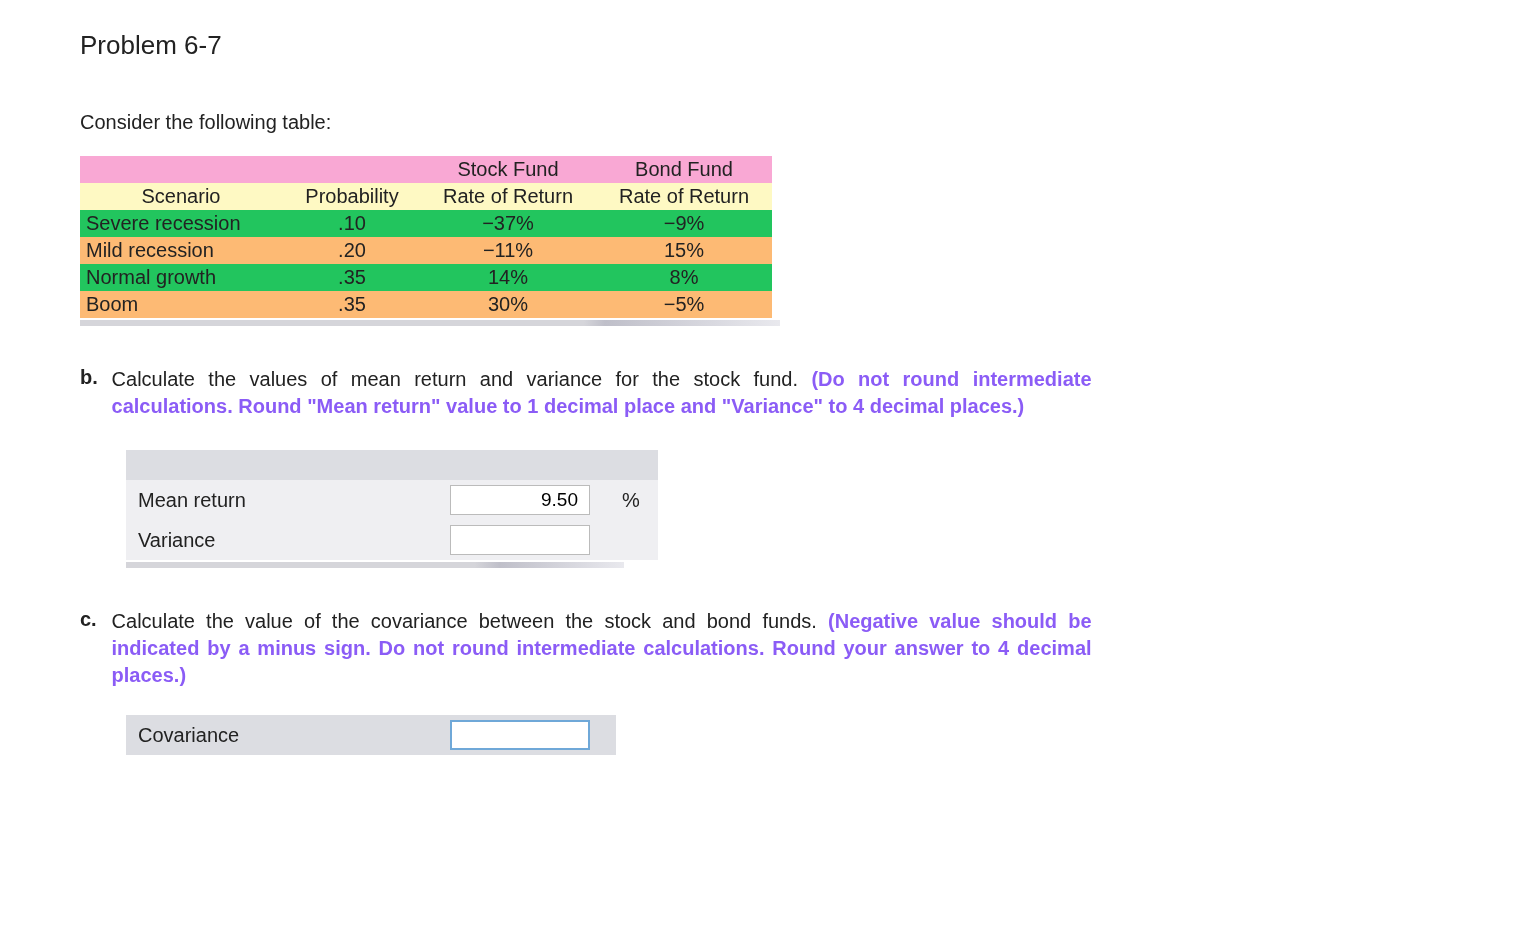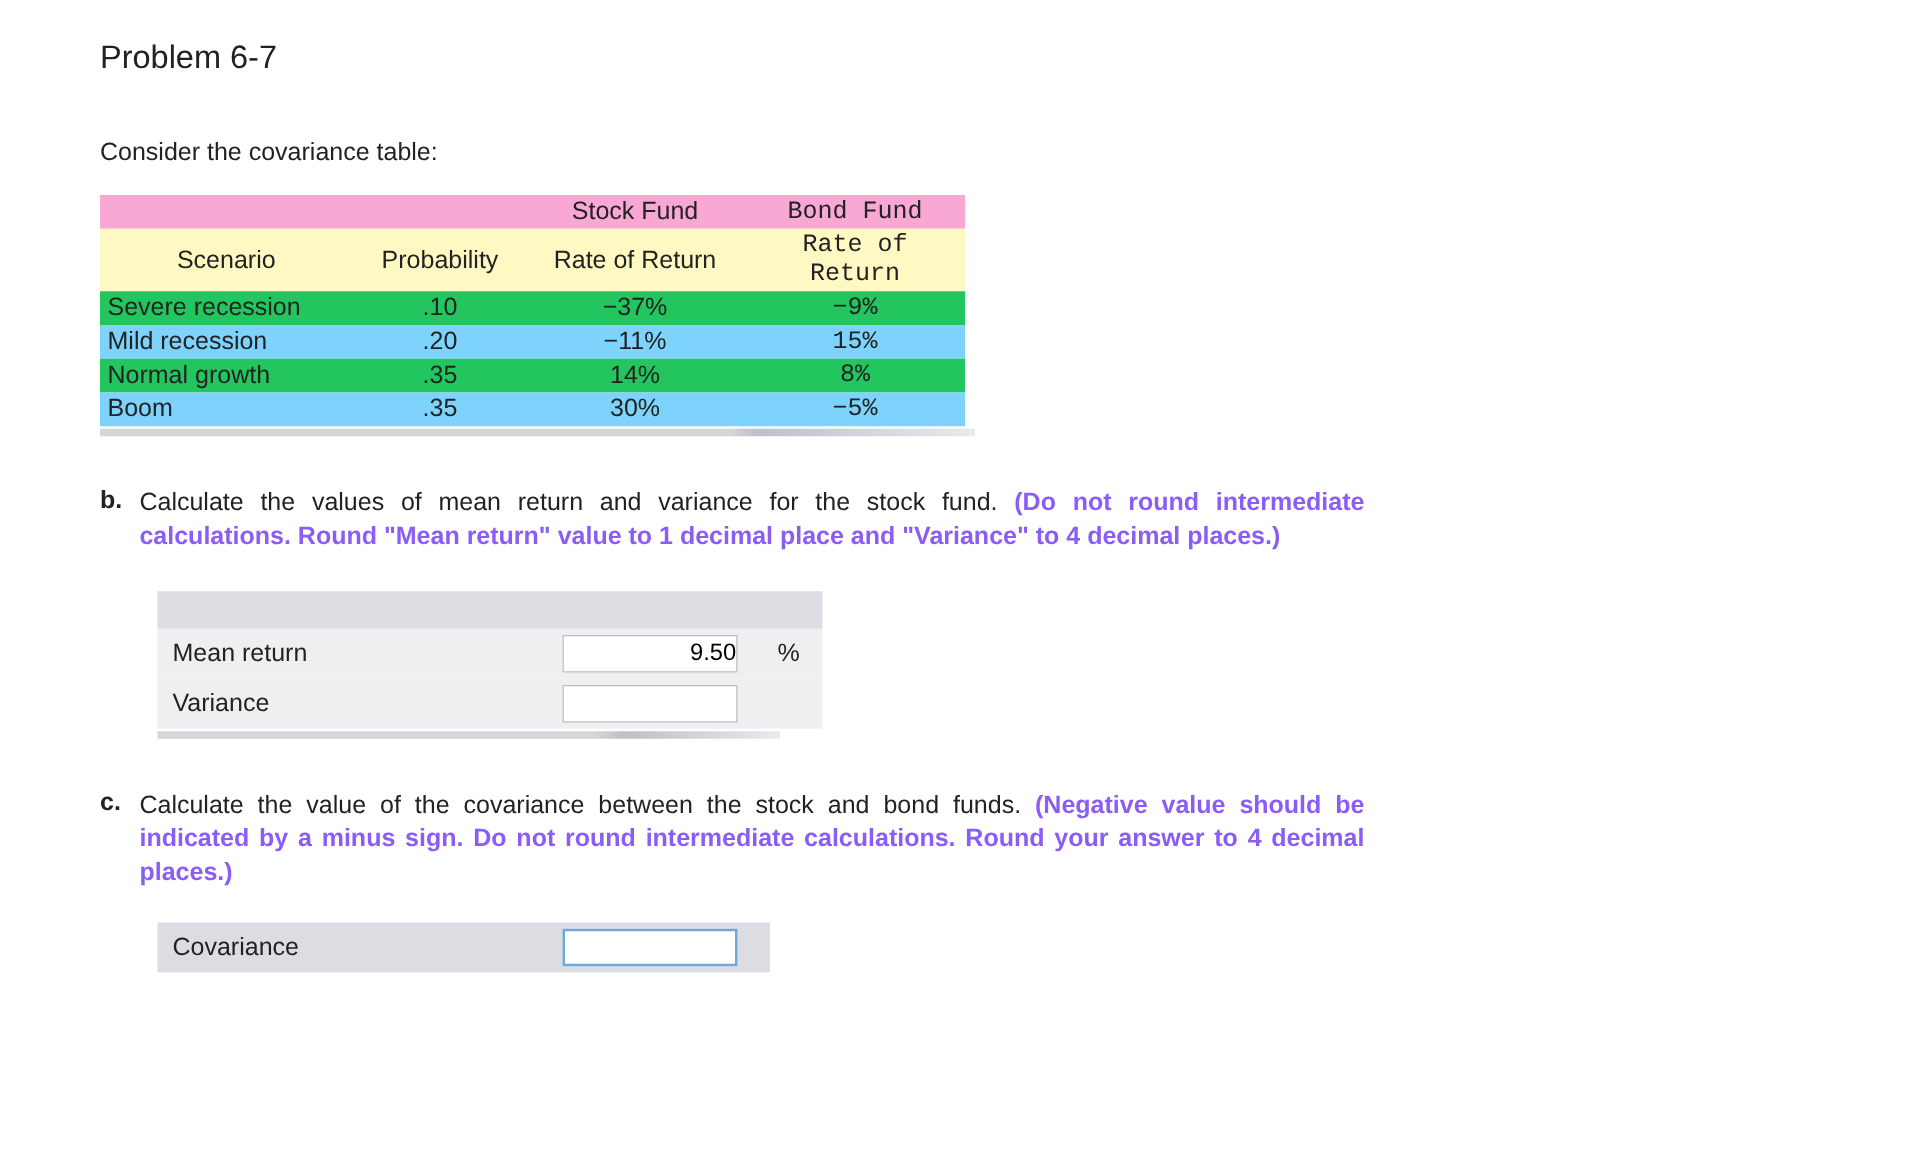--- a/index.html
+++ b/index.html
@@ -21,23 +21,23 @@
   
   .scenario-wrap { margin-bottom: 14px; }
   table.scenario { border-collapse: collapse; font-size: 20px; }
   table.scenario td, table.scenario th { padding: 2px 8px; font-weight: normal; }
   table.scenario .hdr td { background: #f9a8d4; text-align: center; }
   table.scenario .hdr2 td { background: #fef9c3; text-align: center; }
   table.scenario .hdr2 td.left { text-align: center; }
   table.scenario td.c-scenario { width: 190px; padding-left: 6px; }
   table.scenario td.c-prob     { width: 120px; text-align: center; }
   table.scenario td.c-stock    { width: 160px; text-align: center; }
-  table.scenario td.c-bond     { width: 160px; text-align: center; font-family: Liberation Mono, monospace; }
+  table.scenario td.c-bond     { width: 160px; text-align: center; }
   table.scenario tr.odd  td { background: #22c55e; }
-  table.scenario tr.even td { background: #7dd3fc; }
+  table.scenario tr.even td { background: #fdba74; }
 
   .shadowbar {
     height: 6px;
     width: 700px;
     margin-top: 2px;
     background: linear-gradient(90deg,#d5d5da 0%, #d5d5da 72%, #bfbfc9 75%, #e9e9ee 100%);
   }
 
   
   .part { margin: 40px 0 0 0; text-align: justify; }
@@ -57,42 +57,42 @@
     height: 6px; width: 498px; margin-top: 2px;
     background: linear-gradient(90deg,#d5d5da 0%, #d5d5da 70%, #bfbfc9 75%, #e9e9ee 100%);
   }
 
   input.ans {
     box-sizing: border-box;
     width: 140px; height: 30px;
     font-family: Arial, Helvetica, sans-serif;
     font-size: 19px;
     text-align: right;
-    padding: 2px 0 2px 4px;
+    padding: 2px 11px 2px 4px;
     border: 1px solid #bbb;
     background: #fff;
   }
   input.ans.focused {
     border: 2px solid #6fa8d8;
     outline: none;
   }
 
   
   .answer-wrap.single { margin-top: 26px; }
   .answer-wrap.single table.answer td.label { background:#dcdde2; }
   .answer-wrap.single table.answer td.valcell { background:#dcdde2; }
 </style>
 </head>
 <body>
 
 <div class="content">
 
   <div class="title">Problem 6-7</div>
 
-  <div class="intro">Consider the covariance table:</div>
+  <div class="intro">Consider the following table:</div>
 
   <div class="scenario-wrap">
     <table class="scenario">
       <tbody>
           <tr class="hdr">
         <td class="c-scenario"></td>
         <td class="c-prob"></td>
         <td class="c-stock">Stock Fund</td>
         <td class="c-bond">Bond Fund</td>
       </tr>

